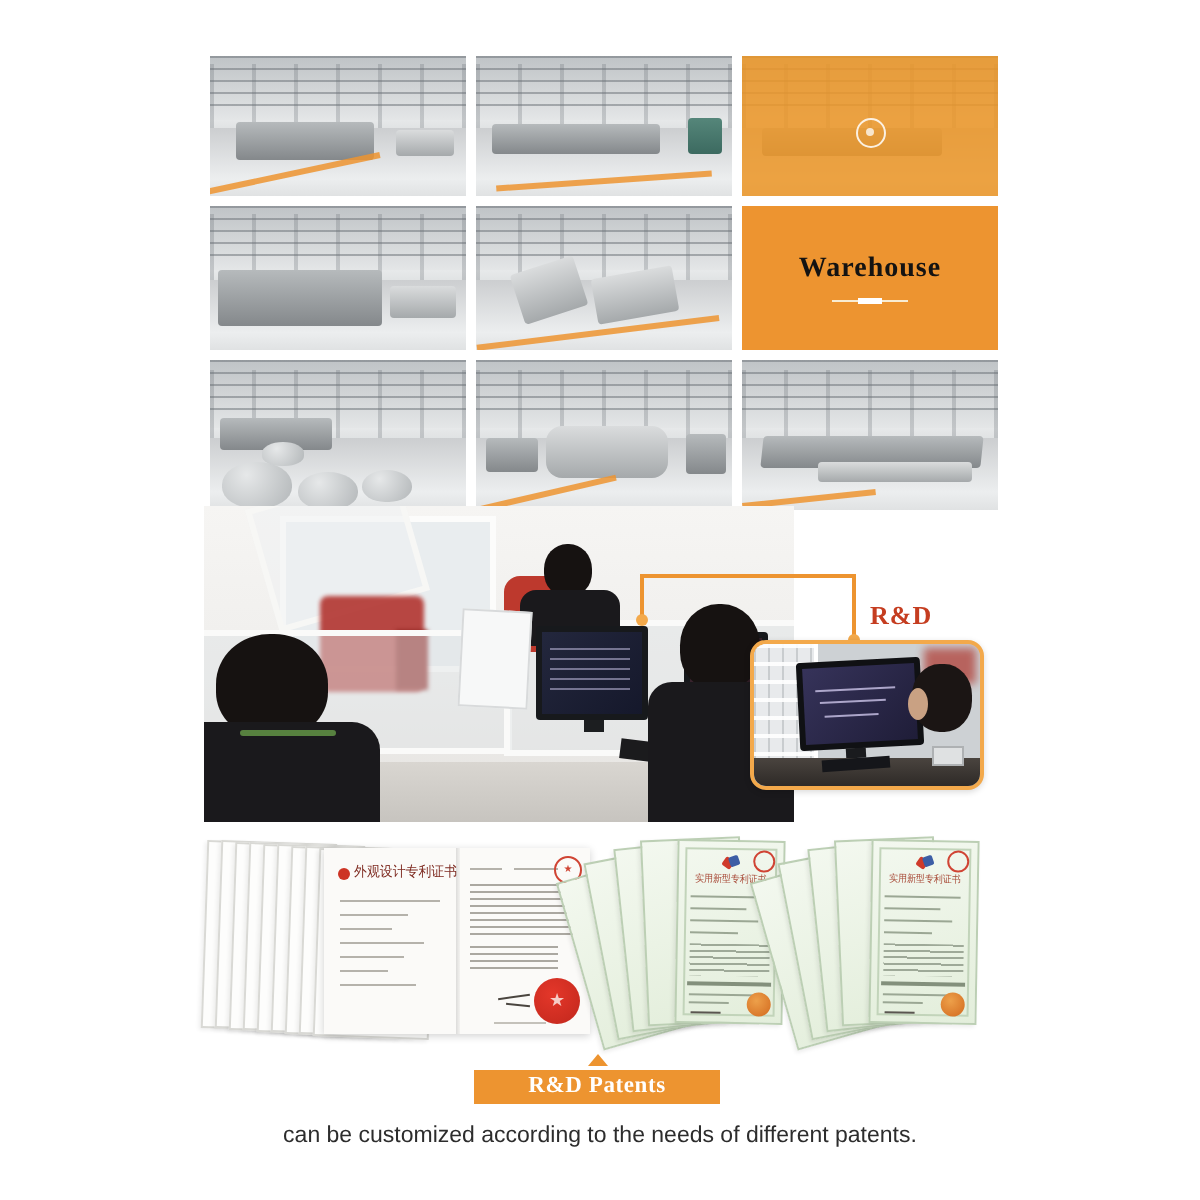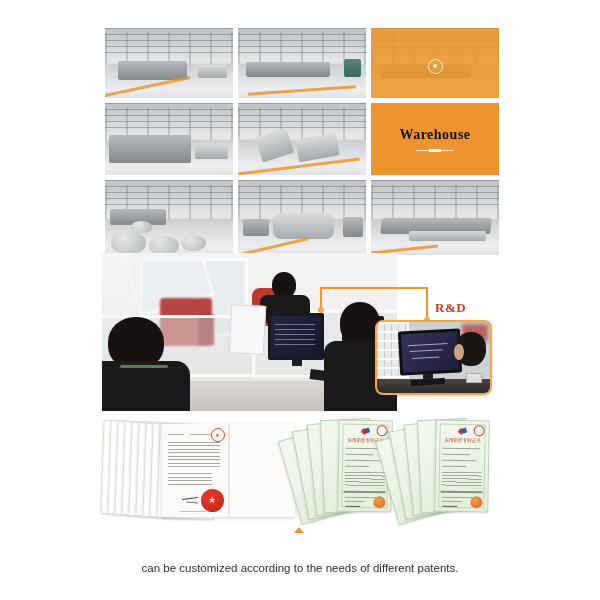--- a/index.html
+++ b/index.html
@@ -341,20 +341,33 @@
     <div class="wpage" style="left:9px;top:3px"></div>
     <div class="wpage" style="left:16px;top:4px"></div>
     <div class="wpage" style="left:23px;top:4px"></div>
     <div class="wpage" style="left:30px;top:5px"></div>
     <div class="wpage" style="left:37px;top:5px"></div>
     <div class="wpage" style="left:44px;top:6px"></div>
     <div class="wpage" style="left:51px;top:6px"></div>
     <div class="wpage" style="left:58px;top:7px"></div>
 
     <div id="booklet">
+      <div class="bpage lp">
+        <div class="titlerow">
+          <span class="plogo"></span>
+          <span class="ptitle">外观设计专利证书</span>
+        </div>
+        <div class="tline l1"></div>
+        <div class="tline l2"></div>
+        <div class="tline l3"></div>
+        <div class="tline l4"></div>
+        <div class="tline l5"></div>
+        <div class="tline l6"></div>
+        <div class="tline l7"></div>
+      </div>
       <div class="bpage rp">
         <div class="tline r1"></div>
         <div class="tline r2"></div>
         <div class="para pa1"></div>
         <div class="para pa2"></div>
         <div class="sealo">★</div>
         <div class="sig sg1"></div>
         <div class="sig sg2"></div>
         <div class="tline bline" style="position:absolute"></div>
         <div class="bigseal">★</div>
@@ -407,17 +420,18 @@
         <div class="gdiv"></div>
         <div class="gl gl5"></div>
         <div class="gl gl6"></div>
         <div class="gsig"></div>
         <div class="gemblem"></div>
       </div>
     </div>
   </div>
 
   <div id="tri"></div>
+  <div id="banner">R&amp;D Patents</div>
   <div id="caption">
     <div>can be customized according to the needs of different patents.</div>
   </div>
 
 </div>
 
 </body></html>

